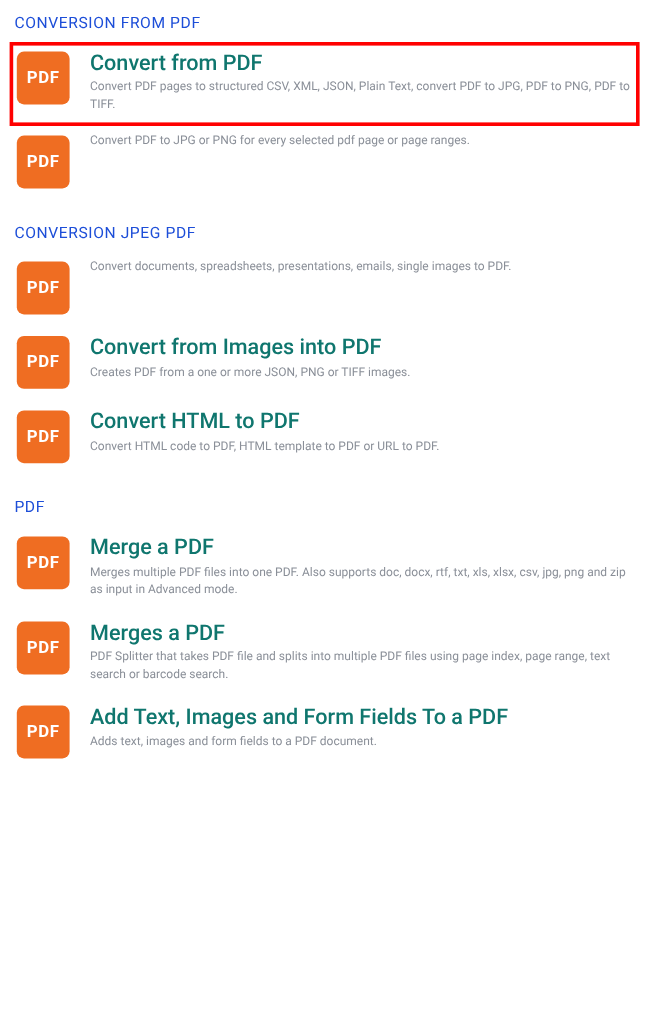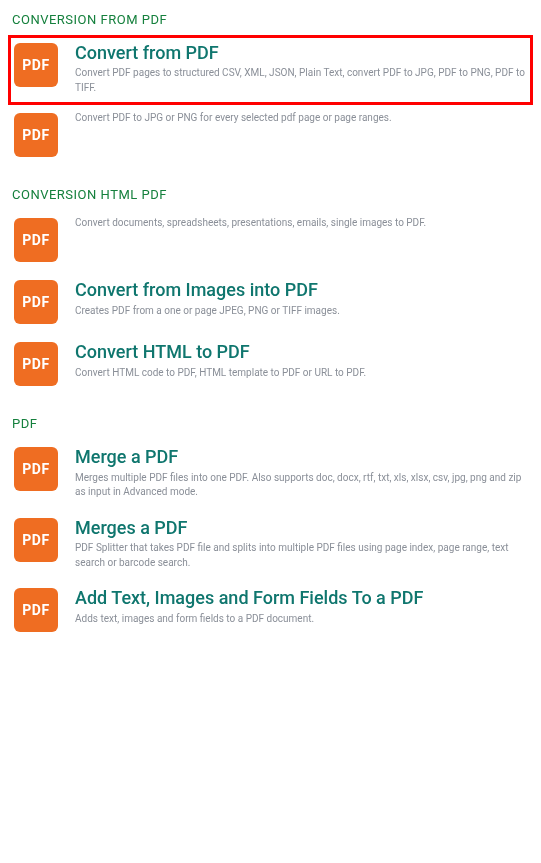--- a/index.html
+++ b/index.html
@@ -9,21 +9,21 @@
     }
     body {
       font-family: -apple-system, BlinkMacSystemFont, "Segoe UI", Roboto, Helvetica, Arial, sans-serif;
       background: #ffffff;
       width: 541px;
       padding: 8px 8px 8px 8px;
     }
     .section-header {
       font-size: 13px;
       font-weight: 400;
-      color: #15803d;
+      color: #1d4ed8;
       letter-spacing: 0.5px;
       padding: 4px 0 8px 4px;
     }
     .item {
       display: flex;
       align-items: flex-start;
       padding: 6px 6px 10px 6px;
       gap: 17px;
       cursor: pointer;
     }
@@ -84,32 +84,32 @@
         </div>
       </div>
       <div class="item">
         <div class="icon-box">PDF</div>
         <div class="item-content">
           <div class="item-desc">Convert PDF to JPG or PNG for every selected pdf page or page ranges.</div>
         </div>
       </div>
     </div>
     <div class="section">
-      <div class="section-header">CONVERSION HTML PDF</div>
+      <div class="section-header">CONVERSION JPEG PDF</div>
       <div class="item">
         <div class="icon-box">PDF</div>
         <div class="item-content">
           <div class="item-desc">Convert documents, spreadsheets, presentations, emails, single images to PDF.</div>
         </div>
       </div>
       <div class="item">
         <div class="icon-box">PDF</div>
         <div class="item-content">
           <div class="item-title">Convert from Images into PDF</div>
-          <div class="item-desc">Creates PDF from a one or page JPEG, PNG or TIFF images.</div>
+          <div class="item-desc">Creates PDF from a one or more JSON, PNG or TIFF images.</div>
         </div>
       </div>
       <div class="item">
         <div class="icon-box">PDF</div>
         <div class="item-content">
           <div class="item-title">Convert HTML to PDF</div>
           <div class="item-desc">Convert HTML code to PDF, HTML template to PDF or URL to PDF.</div>
         </div>
       </div>
     </div>

